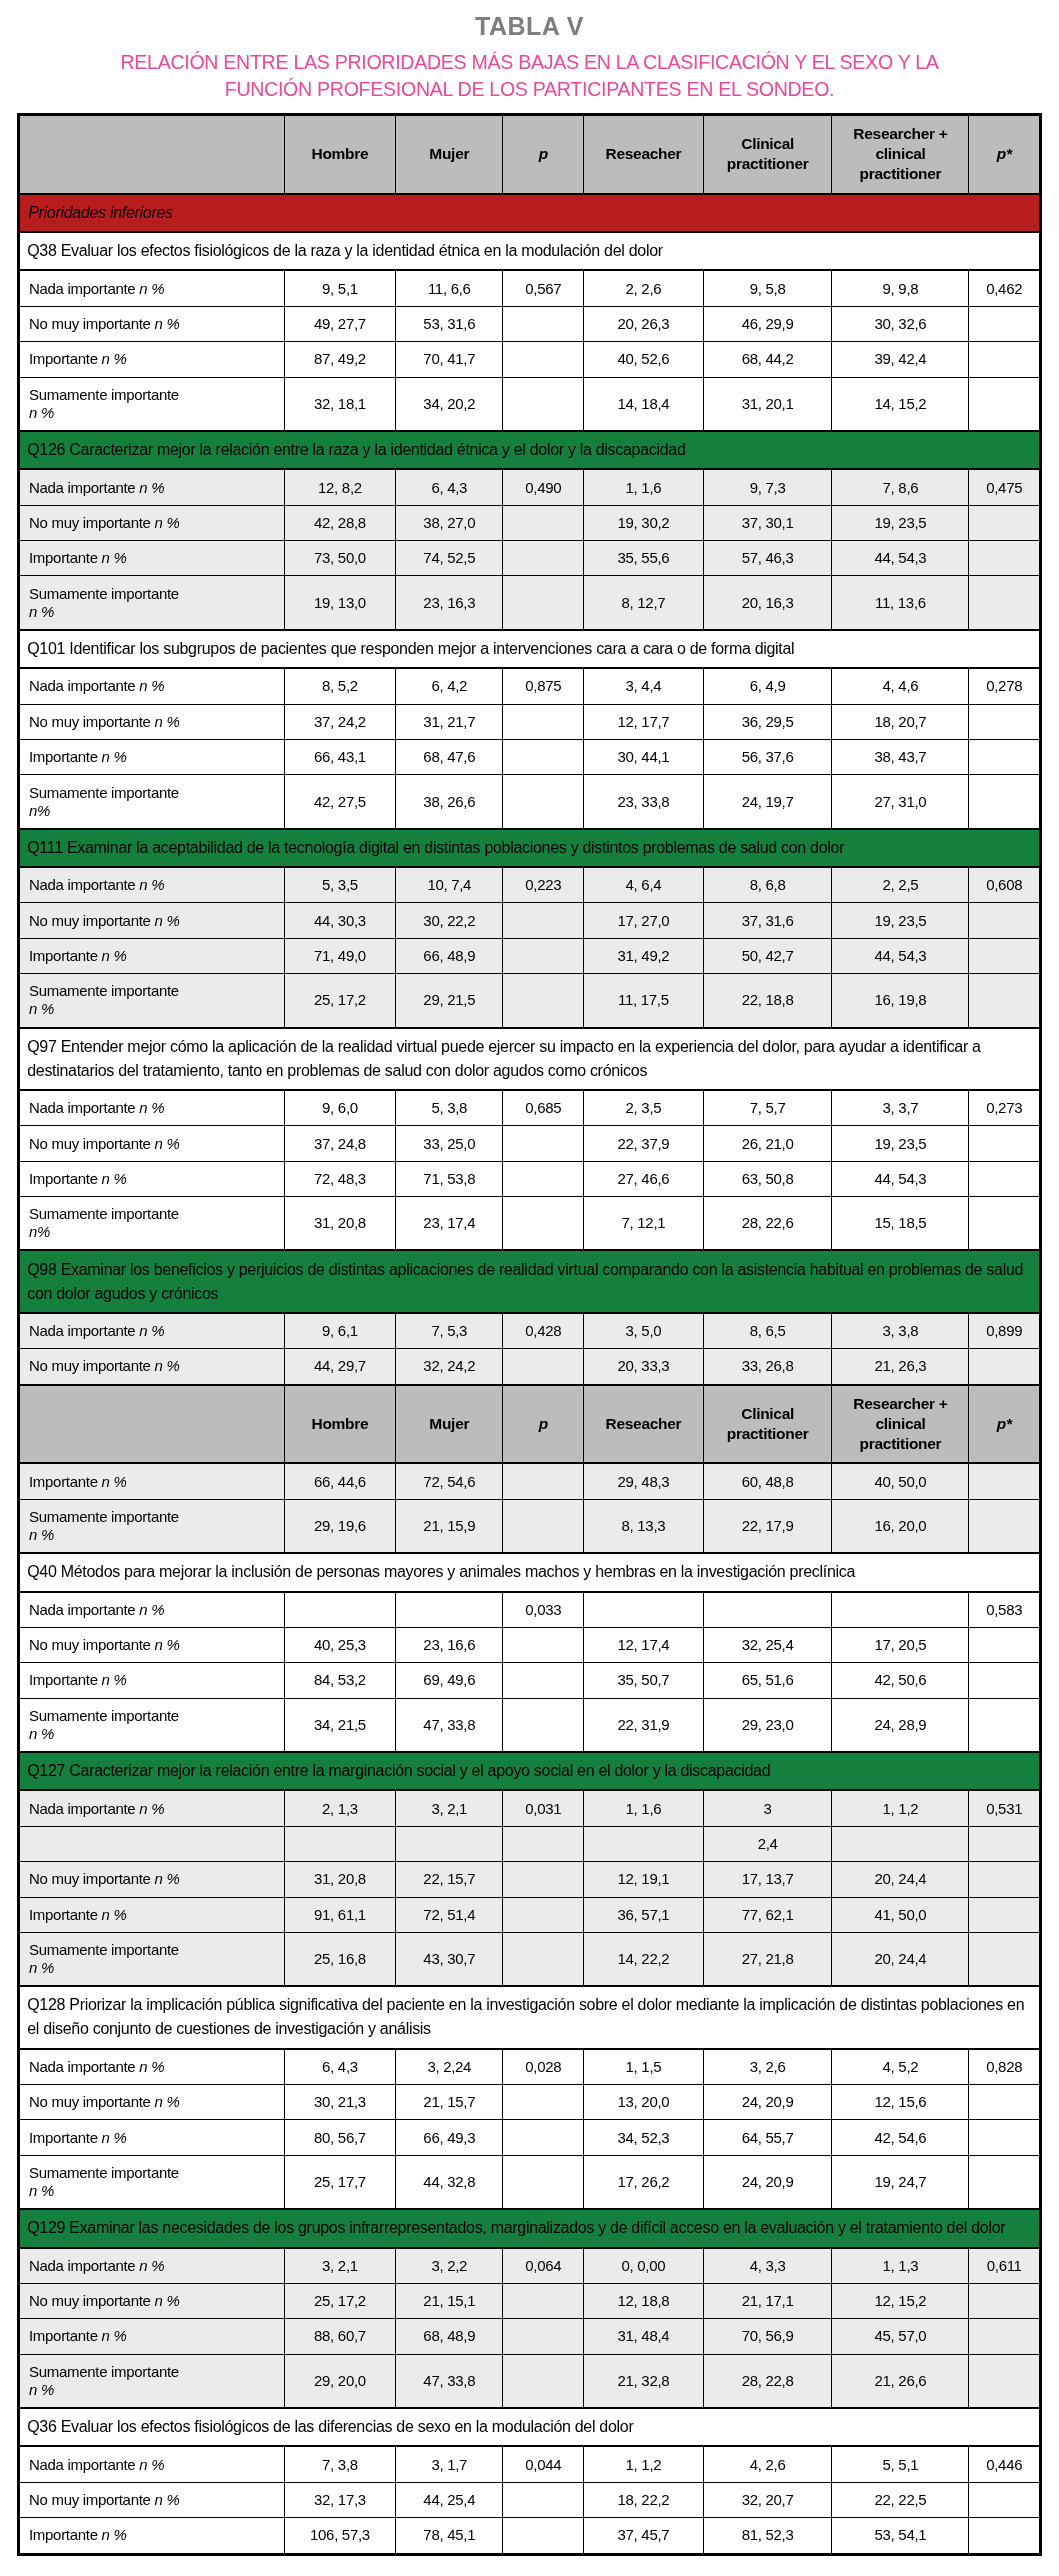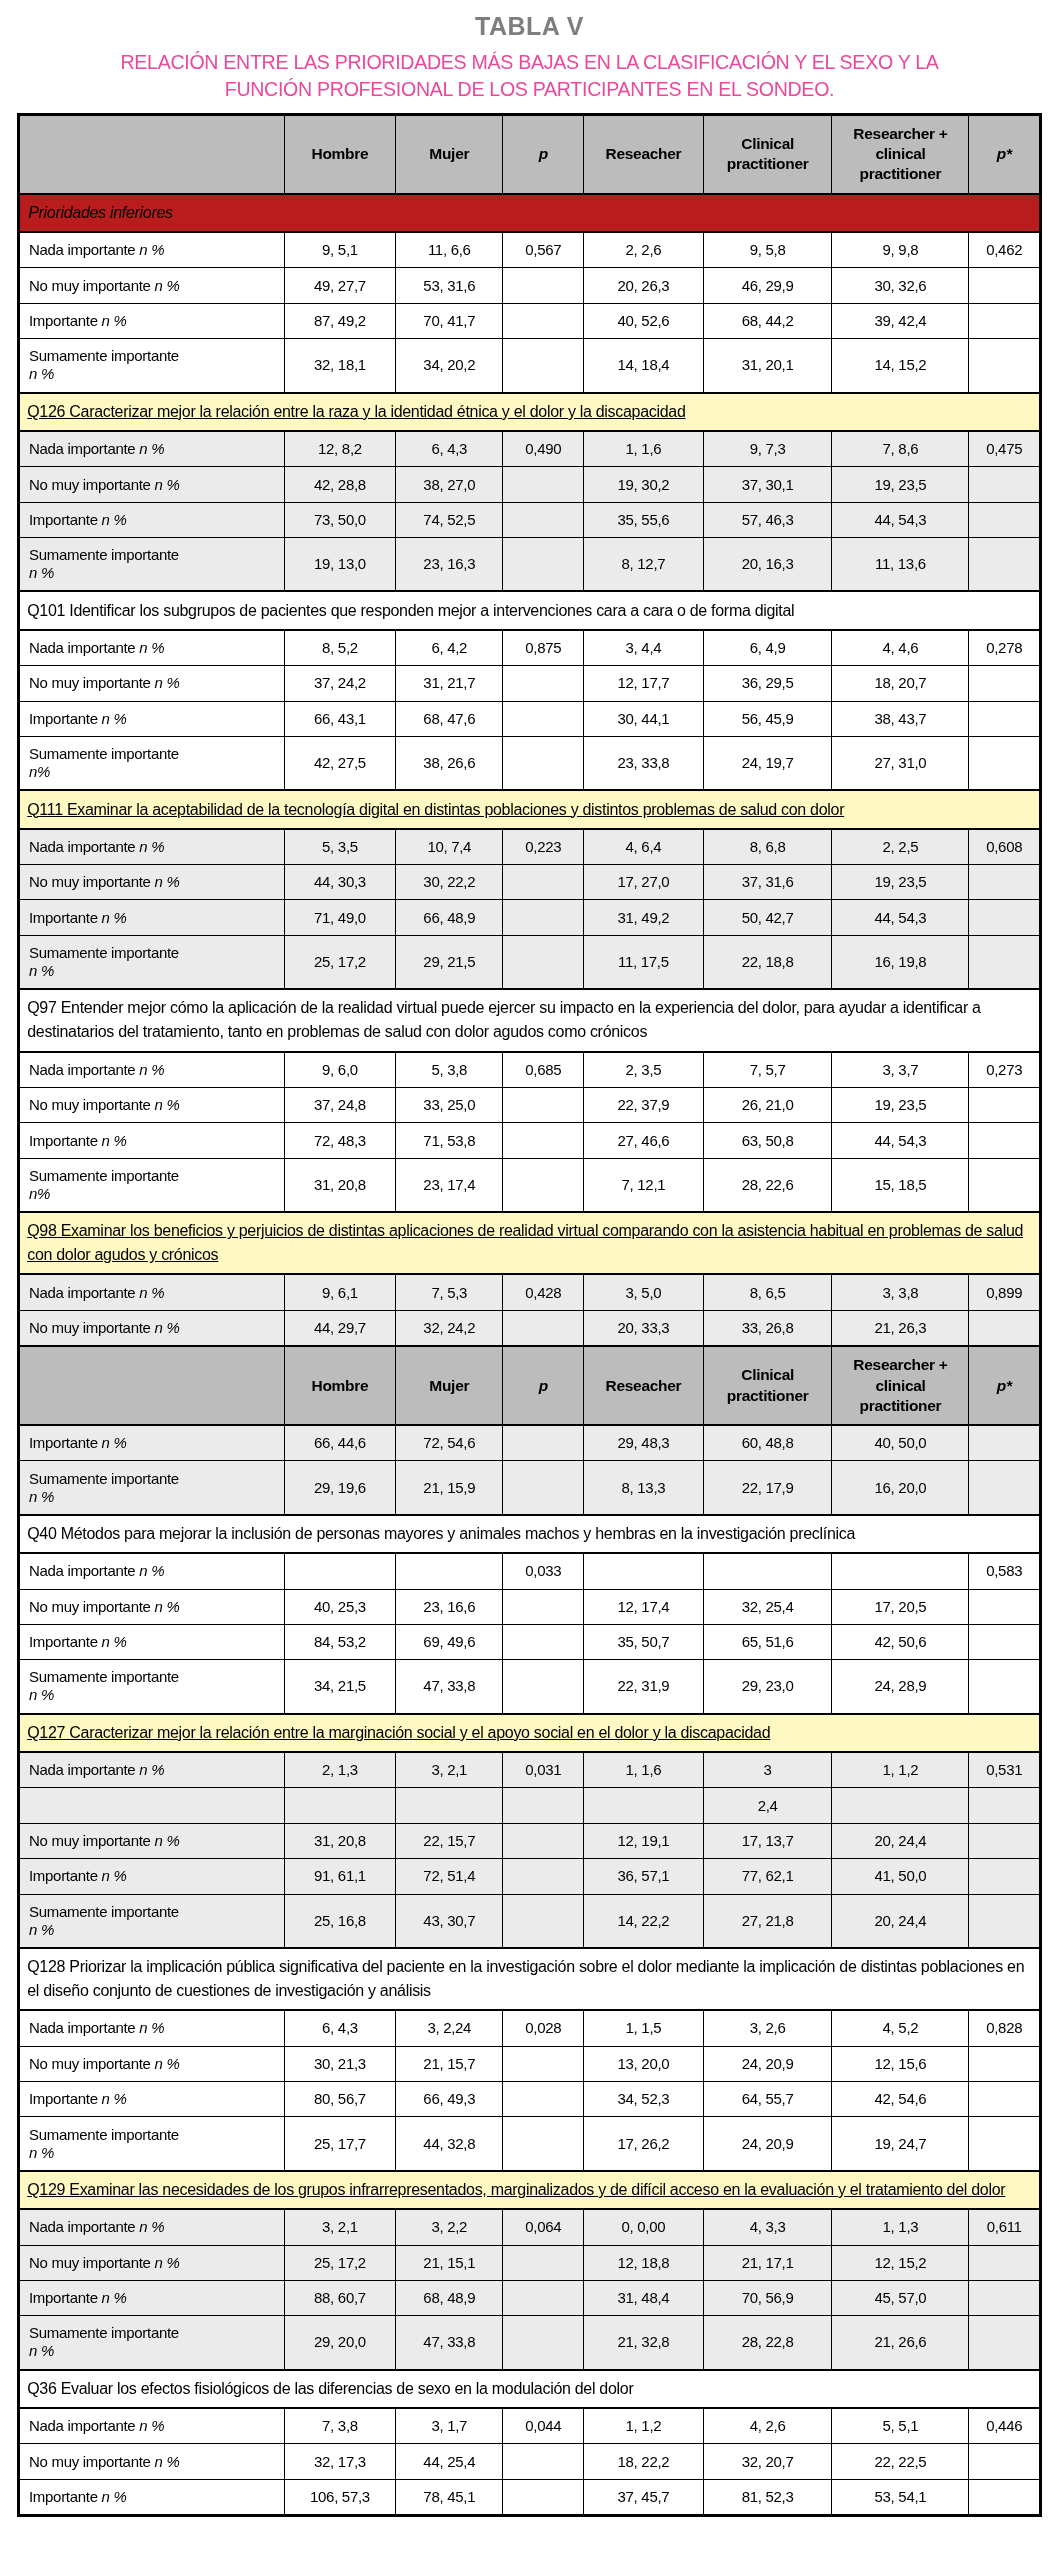--- a/index.html
+++ b/index.html
@@ -20,21 +20,21 @@
   }
   tr.band th.c3, tr.band th.c7 { font-style:italic; }
   tr.group-row td {
     background:#b91c1c; font-style:italic; font-size:16px; padding:9.3px 8.2px;
     border-top:2.6px solid #000; border-bottom:2.6px solid #000; text-align:left;
   }
   tr.section td {
     font-size:16px; line-height:1.5; padding:6.2px 7.2px; text-align:left;
     border-top:2.6px solid #000; border-bottom:2.6px solid #000; background:#fff;
   }
-  tr.section.gray td { background:#fef9c3;text-decoration:underline; }
+  tr.section.gray td { background:#15803d; }
   tr.data td { font-size:15px; line-height:1.2; padding:8.2px 4.1px; border-top:1.5px solid #000; background:#fff; vertical-align:middle; }
   tr.data.gray td { background:#ebebeb; }
   tr.data td.lab { text-align:left; padding-left:9px; }
   tr.data td.val { text-align:center; }
   tr.data td.lab i { font-style:italic; }
   i.blk { display:block; }
 </style>
 </head>
 <body>
 
@@ -61,20 +61,23 @@
           <th class="c2">Mujer</th>
           <th class="c3">p</th>
           <th class="c4">Reseacher</th>
           <th class="c5">Clinical practitioner</th>
           <th class="c6">Researcher + clinical practitioner</th>
           <th class="c7">p*</th>
         </tr>
         <tr class="group-row">
           <td colspan="8">Prioridades inferiores</td>
         </tr>
+        <tr class="section white">
+          <td colspan="8">Q38 Evaluar los efectos fisiológicos de la raza y la identidad étnica en la modulación del dolor</td>
+        </tr>
         <tr class="data white">
           <td class="lab"><span>Nada importante</span> <i>n %</i></td>
           <td class="val c1">9, 5,1</td>
           <td class="val c2">11, 6,6</td>
           <td class="val c3">0,567</td>
           <td class="val c4">2, 2,6</td>
           <td class="val c5">9, 5,8</td>
           <td class="val c6">9, 9,8</td>
           <td class="val c7">0,462</td>
         </tr>
@@ -173,21 +176,21 @@
           <td class="val c5">36, 29,5</td>
           <td class="val c6">18, 20,7</td>
           <td class="val c7"></td>
         </tr>
         <tr class="data white">
           <td class="lab"><span>Importante</span> <i>n %</i></td>
           <td class="val c1">66, 43,1</td>
           <td class="val c2">68, 47,6</td>
           <td class="val c3"></td>
           <td class="val c4">30, 44,1</td>
-          <td class="val c5">56, 45,9</td>
+          <td class="val c5">56, 37,6</td>
           <td class="val c6">38, 43,7</td>
           <td class="val c7"></td>
         </tr>
         <tr class="data white">
           <td class="lab"><span>Sumamente importante</span> <i class="blk">n%</i></td>
           <td class="val c1">42, 27,5</td>
           <td class="val c2">38, 26,6</td>
           <td class="val c3"></td>
           <td class="val c4">23, 33,8</td>
           <td class="val c5">24, 19,7</td>

